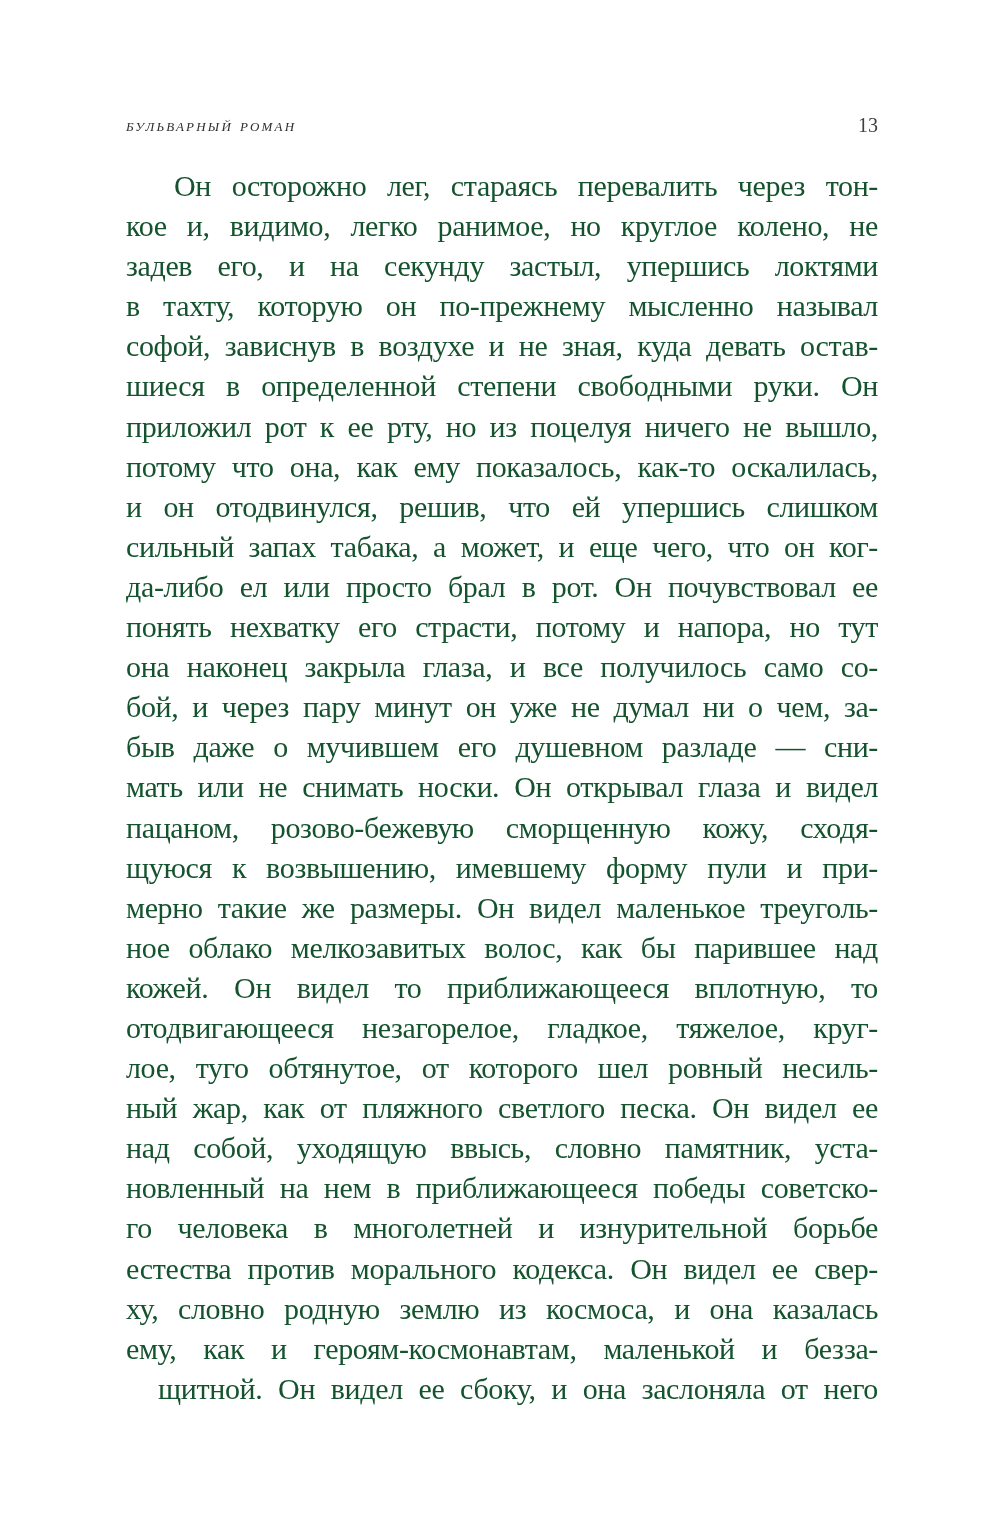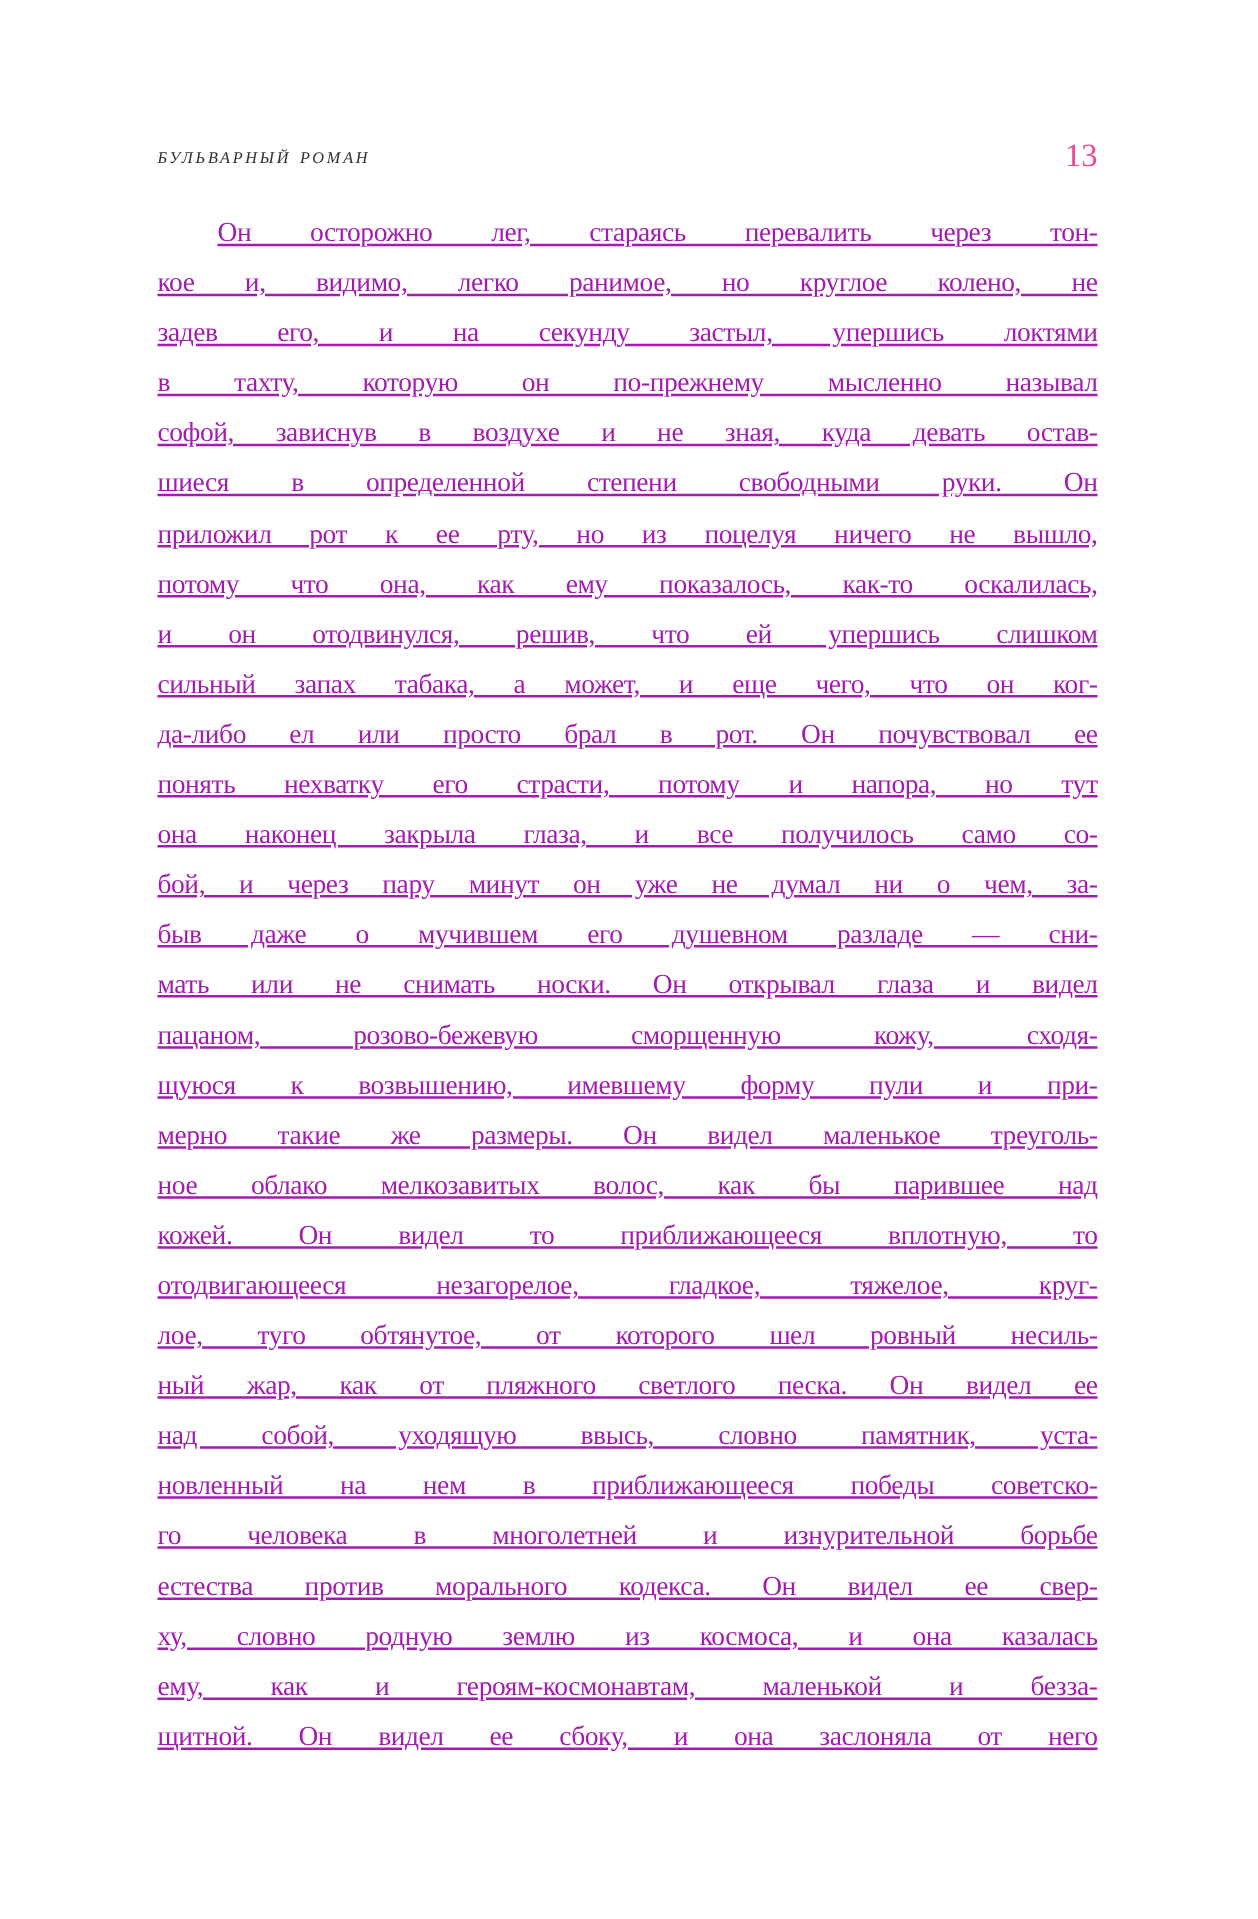--- a/index.html
+++ b/index.html
@@ -38,47 +38,47 @@
     color: #2e2e2e;
     line-height: 30px;
     font-variant: small-caps;
     text-transform: lowercase;
     font-style: italic;
   }
   .page-number {
     position: absolute;
     right: 0;
     top: -2px;
-    font-size: 26px;
+    font-size: 20px;
     line-height: 34px;
-    color: #ec4899;
+    color: #404040;
   }
   .body-text {
     position: absolute;
     left: 126px;
     top: 166px;
     width: 752px;
   }
   .line {
     display: block;
     height: 40.1px;
     line-height: 40.1px;
-    font-size: 22px;
+    font-size: 30px;
     white-space: nowrap;
     text-align: justify;
     text-align-last: justify;
-    color: #a21caf;
+    color: #14532d;
     letter-spacing: -0.35px;
-    text-decoration: underline;
   }
   .line.indent {
     padding-left: 48px;
   }
   .line.last {
     text-align-last: justify;
+    margin-left: 32px;
   }
 </style>
 </head>
 <body>
 
 <div class="page">
 
   <div class="running-head">
     <span class="running-title">БУЛЬВАРНЫЙ РОМАН</span>
     <span class="page-number">13</span>

